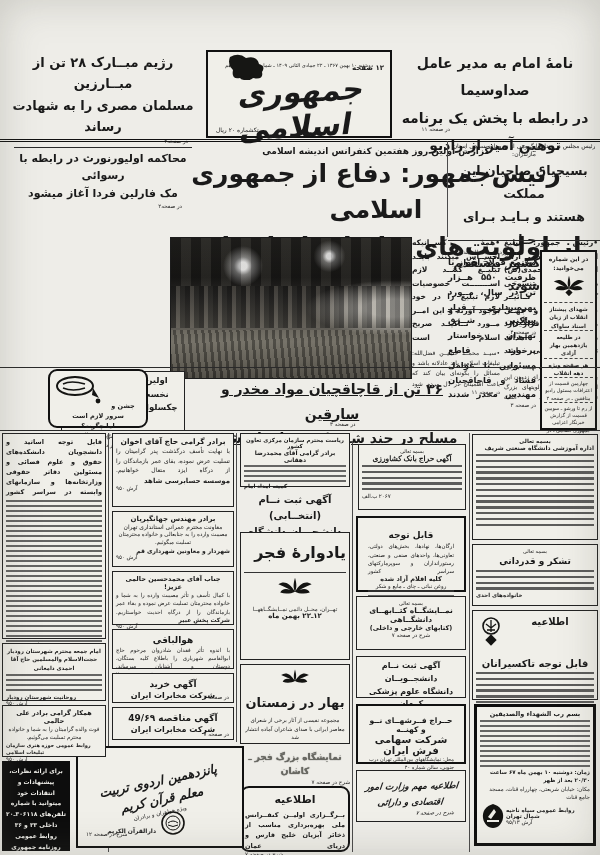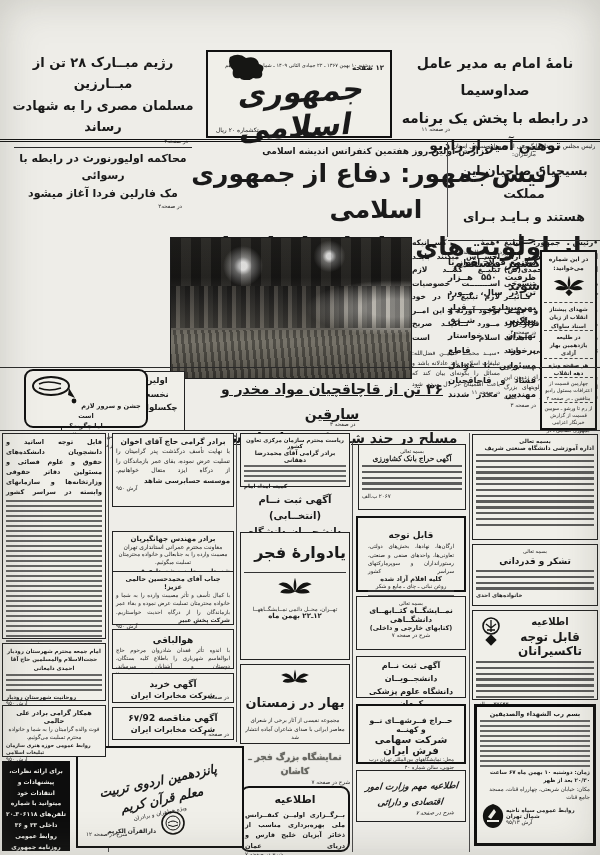--- a/index.html
+++ b/index.html
@@ -138,21 +138,21 @@
     <div class="box c b pl" style="font-size:8.5px;line-height:1.6;padding:2px;">اولین دور مــذاکــرات نخست وزیران ایران و
 چکسلواکی در تهران انجام شد</div>
     <div class="c" style="font-size:5.5px;line-height:1.5;margin-top:1px;">نخست وزیر چکسلواکی از مهندس موسوی برای انجام یک دیدار رسمی از این کشور دعوت بعمل آورد</div>
     <div class="ref l">در صفحه ۱۴</div>
   </div>
 
   <div class="abs c b f14 pl" style="left:204px;top:377px;width:256px;line-height:1.75;text-decoration:underline;">۳۶ تن از قاچاقچیان مواد مخدر و سارقین
 مسلح در چند شهر کشور اعدام شدند</div>
   <div class="abs ref" style="left:330px;top:421px;">در صفحه ۳</div>
 
-  <div class="abs rbox" style="left:24px;top:369px;width:124px;height:59px;left:auto;right:452px;">
+  <div class="abs rbox" style="left:24px;top:369px;width:100px;height:59px;left:auto;right:452px;">
     <svg width="50" height="30" viewBox="0 0 50 30" style="float:left;">
       <ellipse cx="22" cy="12" rx="18" ry="9" fill="none" stroke="#141412" stroke-width="2"></ellipse>
       <path d="M10 10 q8 -4 22 0 M10 14 q10 4 22 0" stroke="#141412" stroke-width="1.4" fill="none"></path>
       <path d="M40 14 l6 10 l-7 -3 z" fill="#141412"></path>
         <circle cx="45" cy="27" r="2.4" fill="#141412"></circle>
     </svg>
     <div class="c b pl" style="font-size:6.5px;line-height:1.5;margin-top:28px;">جشن و سرور لازم است
 اما چگونه؟</div>
     <div class="ref c">در صفحه ۷</div>
   </div>
@@ -177,21 +177,21 @@
     <div class="l b" style="font-size:5.5px;">خانواده‌های احدی</div>
   </div>
 
   <div class="abs box" style="right:2px;top:610px;width:126px;height:90px;">
     <svg width="26" height="30" viewBox="0 0 26 30" style="float:left;margin:2px;">
       <circle cx="13" cy="10" r="8" fill="none" stroke="#141412" stroke-width="1.6"></circle>
       <path d="M13 4 v12 M8 8 l5 4 l5 -4 M9 14 h8" stroke="#141412" stroke-width="1.3" fill="none"></path>
       <rect x="9" y="20" width="8" height="8" transform="rotate(45 13 24)" fill="#141412"></rect>
     </svg>
     <div class="c b f10">اطلاعیه</div>
-    <div class="c b" style="font-size:12px;">قابل توجه تاکسیرانان</div>
+    <div class="c b" style="font-size:10px;margin-top:28px;">قابل توجه تاکسیرانان</div>
     <div class="gk" style="height:40px;margin-top:3px;"></div>
     <div class="ref l">۳۷۶۴۳ ب.الف</div>
   </div>
 
   <div class="abs" style="right:4px;top:704px;width:122px;height:142px;border:3px solid #0d0d0d;background:#f0efe9;box-sizing:border-box;padding:3px;">
     <div class="c b" style="font-size:6.5px;">بسم رب الشهداء والصدیقین</div>
     <div class="gk5" style="height:48px;margin-top:2px;"></div>
     <div class="b" style="font-size:5.5px;line-height:1.5;">زمان: دوشنبه ۱۰ بهمن ماه ۶۷ ساعت ۲۰/۳۰ بعد از ظهر</div>
     <div style="font-size:5.5px;line-height:1.5;">مکان: خیابان شریعتی، چهارراه قنات، مسجد جامع قنات</div>
     <svg width="26" height="26" viewBox="0 0 26 26" style="float:left;margin-top:2px;">
@@ -286,21 +286,21 @@
     <div class="ref l">شرح در صفحه ۷</div>
   </div>
 
   <div class="abs box" style="right:366px;top:433px;width:122px;height:74px;">
     <div class="c b" style="font-size:7.5px;">برادر گرامی حاج آقای اخوان</div>
     <div class="j" style="font-size:6px;line-height:1.6;">با نهایت تأسف درگذشت پدر گرامیتان را تسلیت عرض نموده، بقای عمر بازماندگان را از درگاه ایزد متعال خواهانیم.</div>
     <div class="b" style="font-size:7px;margin-top:2px;">موسسه حسابرسی شاهد</div>
     <div class="ref l">آرش ۹۵۰</div>
   </div>
 
-  <div class="abs box" style="right:366px;top:531px;width:122px;height:56px;">
+  <div class="abs box" style="right:366px;top:511px;width:122px;height:56px;">
     <div class="c b" style="font-size:7px;">برادر مهندس جهانگیریان</div>
     <div class="c" style="font-size:6px;">معاونت محترم عمرانی استانداری تهران</div>
     <div class="c" style="font-size:5.5px;line-height:1.5;">مصیبت وارده را به جنابعالی و خانواده محترمتان تسلیت میگوئیم.</div>
     <div class="b" style="font-size:6px;">شهردار و معاونین شهرداری قم</div>
     <div class="ref l">آرش ۹۵۰</div>
   </div>
 
   <div class="abs box" style="right:366px;top:571px;width:122px;height:54px;">
     <div class="c b" style="font-size:6.5px;">جناب آقای محمدحسین حالمی عزیز!</div>
     <div class="j" style="font-size:5.5px;line-height:1.5;">با کمال تأسف و تأثر مصیبت وارده را به شما و خانواده محترمتان تسلیت عرض نموده و بقاء عمر بازماندگان را از درگاه احدیت خواستاریم.</div>
@@ -314,21 +314,21 @@
     <div class="ref l">شرح در صفحه ۷</div>
   </div>
 
   <div class="abs box" style="right:366px;top:673px;width:122px;height:30px;">
     <div class="c b f9">آگهی خرید</div>
     <div class="c b" style="font-size:8px;">شرکت مخابرات ایران</div>
     <div class="ref" style="position:absolute;right:4px;bottom:1px;">در صفحه ۷</div>
   </div>
 
   <div class="abs box" style="right:366px;top:707px;width:122px;height:33px;">
-    <div class="c b f9">آگهی مناقصه ۶۷/92</div>
+    <div class="c b f9">آگهی مناقصه 49/۶۹</div>
     <div class="c b" style="font-size:8px;">شرکت مخابرات ایران</div>
     <div class="ref" style="position:absolute;right:4px;bottom:1px;">در صفحه ۷</div>
   </div>
 
   <div class="abs box2" style="right:356px;top:746px;width:168px;height:102px;">
     <div class="c b script" style="font-size:12.5px;line-height:1.5;transform:rotate(-12deg);margin-top:14px;">پانزدهمین اردوی تربیت معلم قرآن کریم</div>
     <div class="c" style="font-size:5.5px;transform:rotate(-12deg);">ویژه خواهران و برادران</div>
     <div style="position:absolute;right:56px;bottom:6px;">
       <svg width="26" height="26" viewBox="0 0 26 26">
           <circle cx="13" cy="13" r="11" fill="none" stroke="#141412" stroke-width="1.6"></circle>

